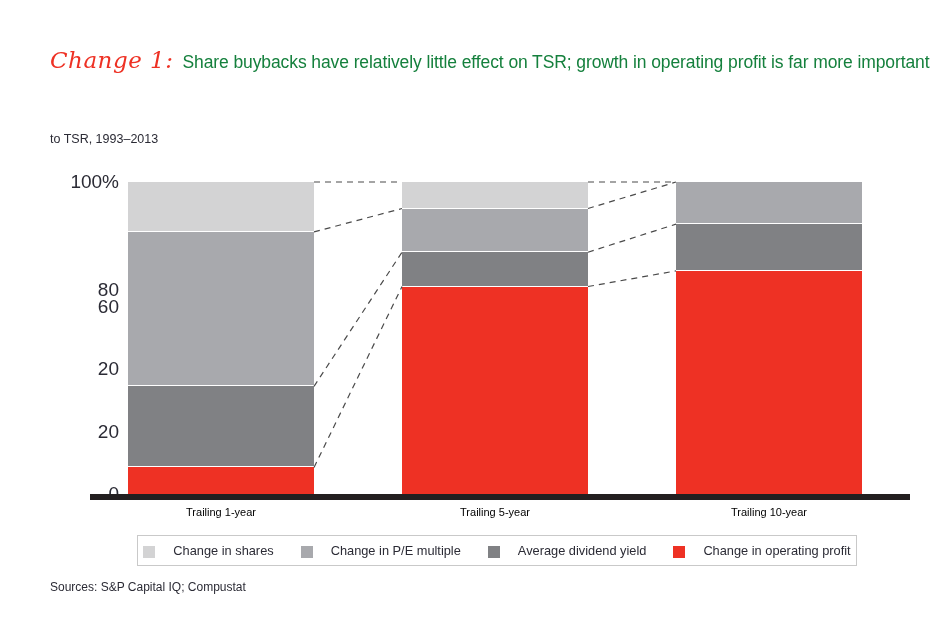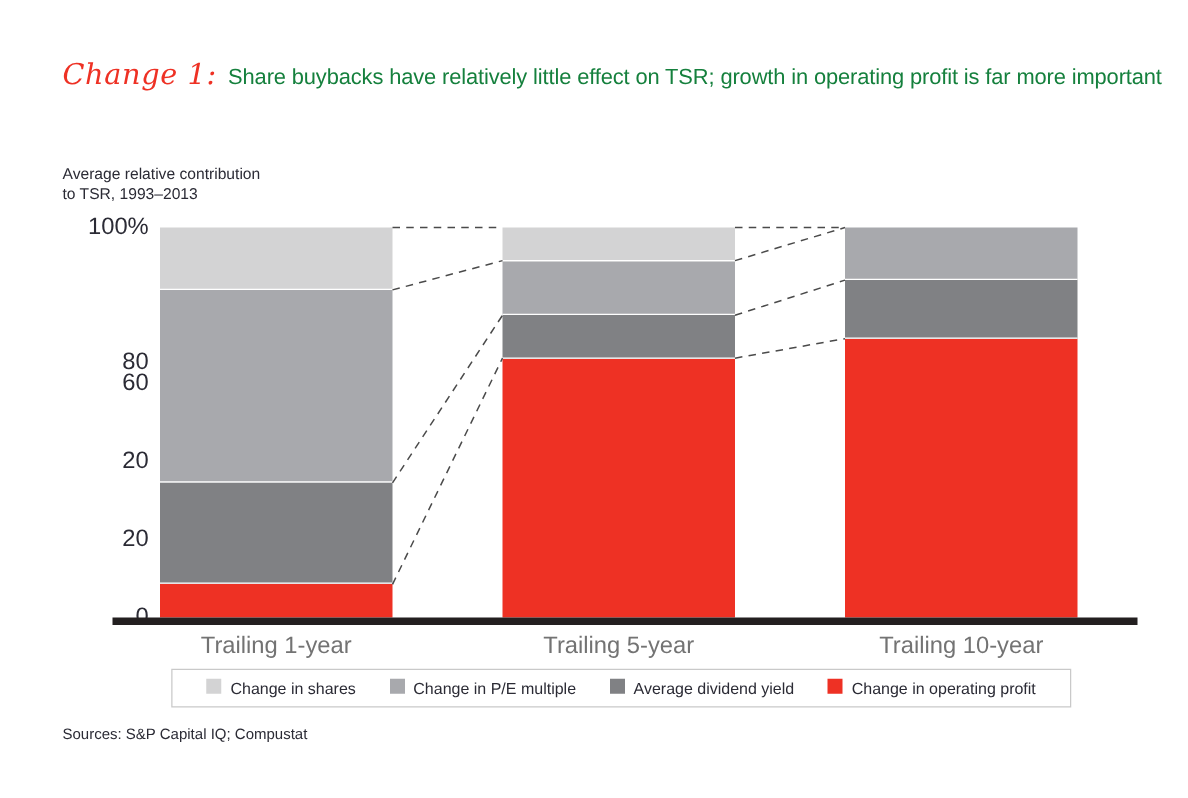--- a/index.html
+++ b/index.html
@@ -114,42 +114,42 @@
     overflow: visible;
     pointer-events: none;
   }
 
   
   .x-label {
     position: absolute;
     top: 330px;
     width: 300px;
     text-align: center;
-    font-size: 19px;
-    color: #737373;
+    font-size: 11px;
+    color: #000000;
   }
 
   
   #legend {
     position: absolute;
     left: 137px;
     top: 535px;
     width: 718px;
     height: 29px;
     border: 1px solid #c9c9c9;
     display: flex;
     align-items: center;
     justify-content: center;
     gap: 27px;
     background: #ffffff;
   }
   .legend-item {
     display: flex;
-    align-items: flex-start;
-    gap: 7px;
+    align-items: flex-end;
+    gap: 18px;
     font-size: 12.8px;
     color: #2b2b35;
     white-space: nowrap;
   }
   .legend-swatch {
     width: 12px;
     height: 12px;
     flex: 0 0 auto;
   }
 
@@ -164,21 +164,20 @@
 </style>
 </head>
 <body>
 
 <div id="figure-title">
   <span id="figure-label">Change 1:</span>
   <span id="figure-title-text">Share buybacks have relatively little effect on TSR; growth in operating profit is far more important</span>
 </div>
 
 <div id="axis-caption">
-  <div>Average relative contribution</div>
   <div>to TSR, 1993–2013</div>
 </div>
 
 <div id="chart-area">
 
   <div id="plot-box">
 
     <div id="y-ticks">
         <div class="y-tick" style="top: 312px;">0</div>
         <div class="y-tick" style="top: 249.6px;">20</div>

